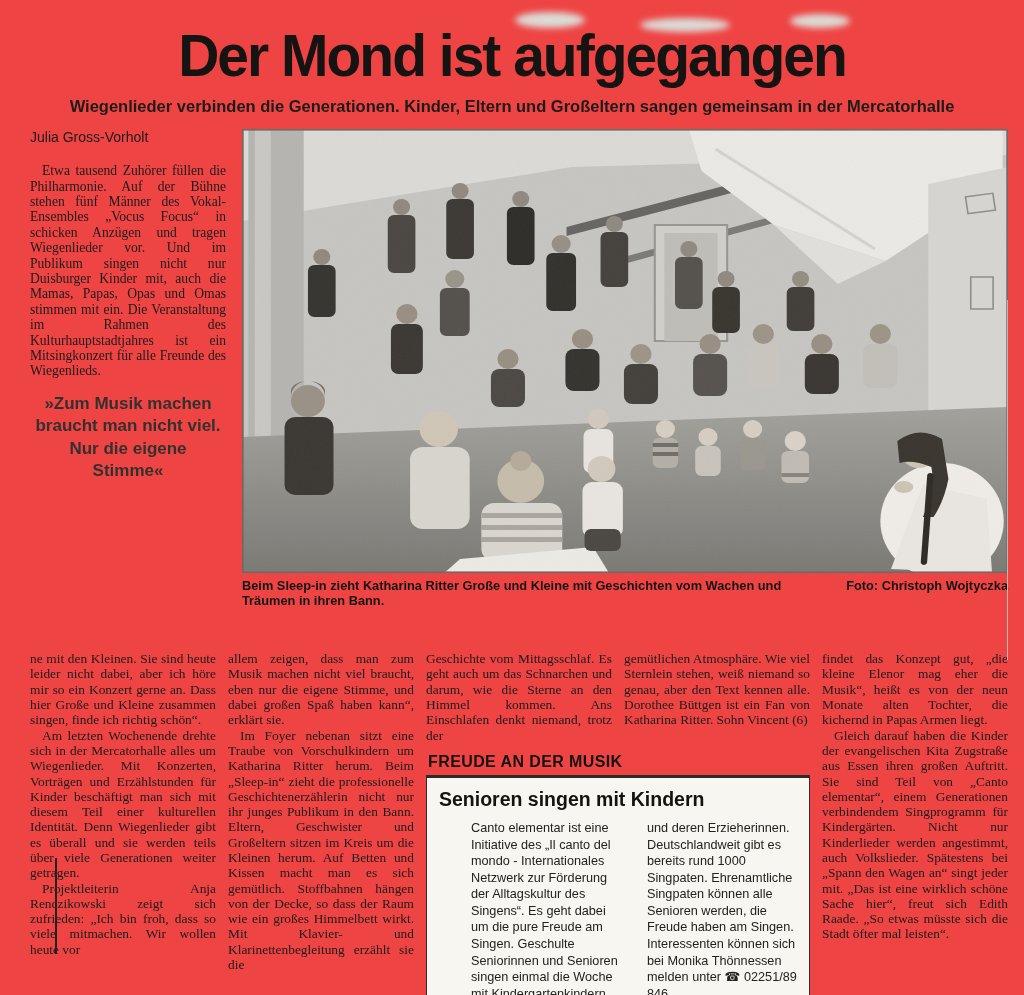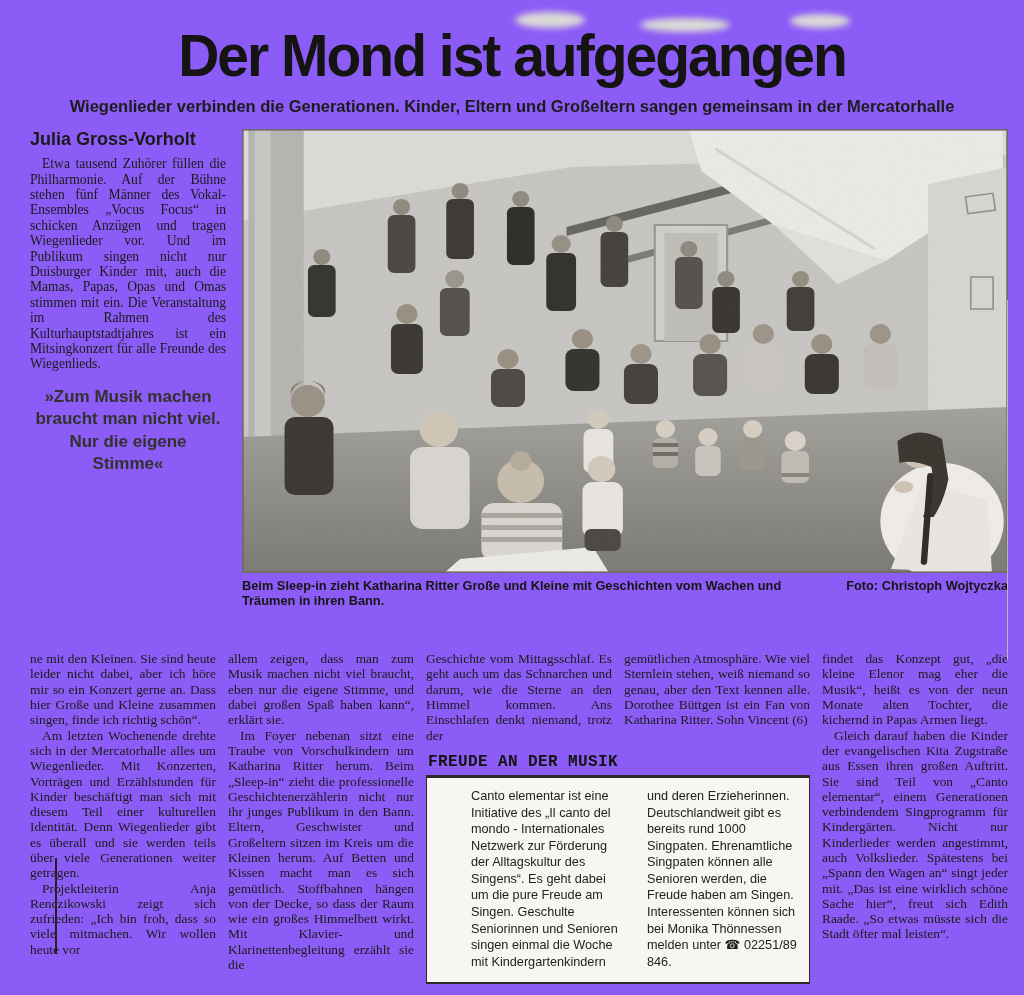--- a/index.html
+++ b/index.html
@@ -1,21 +1,21 @@
 <!DOCTYPE html>
 <html lang="de"><head>
 <meta charset="utf-8">
 <style>
   html,body{margin:0;padding:0;}
   body{background:#e9e8e4;}
   .page{
     position:relative;
     width:1024px;height:995px;
     margin:0 auto;
-    background:#8b5cf6;
+    background:#ef4444;
     color:#1b1a18;
     font-family:"Liberation Serif", serif;
     overflow:hidden;
   }
   
   .masthead{ text-align:center; padding-top:26px; }
   .headline{
     font-family:"Liberation Sans", sans-serif;
     font-weight:bold;
     font-size:57px;
@@ -35,21 +35,21 @@
   .top-section{
     display:flex;
     margin-top:13px;
     padding:0 16px 0 30px;
     height:502px;
     overflow:hidden;
   }
   .lead-col{ width:212px; flex:none; padding-right:16px; box-sizing:border-box; }
   .byline{
     font-family:"Liberation Sans", sans-serif;
-    font-weight:bold; font-size:18px; margin-bottom:6px;
+    font-weight:normal; font-size:14px; margin-bottom:18px;
   }
   .lead-col p{
     margin:0; font-size:13.6px; line-height:15.4px;
     text-align:justify; text-justify:inter-word;
   }
   .lead-col p.bold{ font-weight:bold; }
   .lead-col p.ind{ text-indent:12px; }
   .pull-quote{
     margin:14px 4px 0 4px;
     font-family:"Liberation Sans", sans-serif;
@@ -80,21 +80,21 @@
   .body-col p{ margin:0; }
   .body-col p.ind{ text-indent:12px; }
   .col1{ grid-column:1; grid-row:1/3; }
   .col2{ grid-column:2; grid-row:1/3; }
   .col3top{ grid-column:3; grid-row:1; }
   .col4top{ grid-column:4; grid-row:1; }
   .col5{ grid-column:5; grid-row:1/3; }
   
   .box-wrap{ grid-column:3/5; grid-row:2; margin-top:10px; }
   .kicker{
-    font-family:Liberation Mono, monospace;
+    font-family:Liberation Sans, sans-serif;
     font-weight:bold; font-size:16px; letter-spacing:.4px;
     margin:0 0 4px 2px; color:#14130f;
   }
   .info-box{
     border:1px solid #2c2b28;
     border-top:3.5px solid #2c2b28;
     border-bottom:2px solid #2c2b28;
     padding:10px 12px 12px 12px;
     background:#f7f6f1;
   }
@@ -287,20 +287,21 @@
       <p>gemütlichen Atmosphäre. Wie viel Sternlein stehen, weiß niemand so genau, aber den Text kennen alle. Dorothee Büttgen ist ein Fan von Katharina Ritter. Sohn Vincent (6)</p>
     </div>
     <div class="body-col col5">
       <p>findet das Konzept gut, „die kleine Elenor mag eher die Musik“, heißt es von der neun Monate alten Tochter, die kichernd in Papas Armen liegt.</p>
       <p class="ind">Gleich darauf haben die Kinder der evangelischen Kita Zugstraße aus Essen ihren großen Auftritt.  Sie sind Teil von „Canto elementar“, einem Generationen verbindendem Singprogramm für Kindergärten. Nicht nur Kinderlieder werden angestimmt, auch Volkslieder. Spätestens bei „Spann den Wagen an“ singt jeder mit. „Das ist eine wirklich schöne Sache hier“, freut sich Edith Raade. „So etwas müsste sich die Stadt öfter mal leisten“.</p>
     </div>
 
     <div class="box-wrap">
       <div class="kicker">FREUDE AN DER MUSIK</div>
       <div class="info-box">
+        <div class="box-headline">Senioren singen mit Kindern</div>
         <div class="box-cols">
           <p>Canto elementar ist eine Initiative des „Il canto del mondo - Internationales Netzwerk zur Förderung der Alltagskultur des Singens“. Es geht dabei um die pure Freude am Singen. Geschulte Seniorinnen und Senioren singen einmal die Woche mit Kindergartenkindern</p>
           <p>und deren Erzieherinnen. Deutschlandweit gibt es bereits rund 1000 Singpaten. Ehrenamtliche Singpaten können alle Senioren werden, die Freude haben am Singen. Interessenten können sich bei Monika Thönnessen melden unter ☎ 02251/89 846.</p>
         </div>
       </div>
     </div>
   </div>
 
   <div class="artifact-line" style="left:55px;top:858px;width:2px;height:96px;"></div>
   <div class="edge-line" style="left:1007px;top:300px;width:1px;height:360px;"></div>

